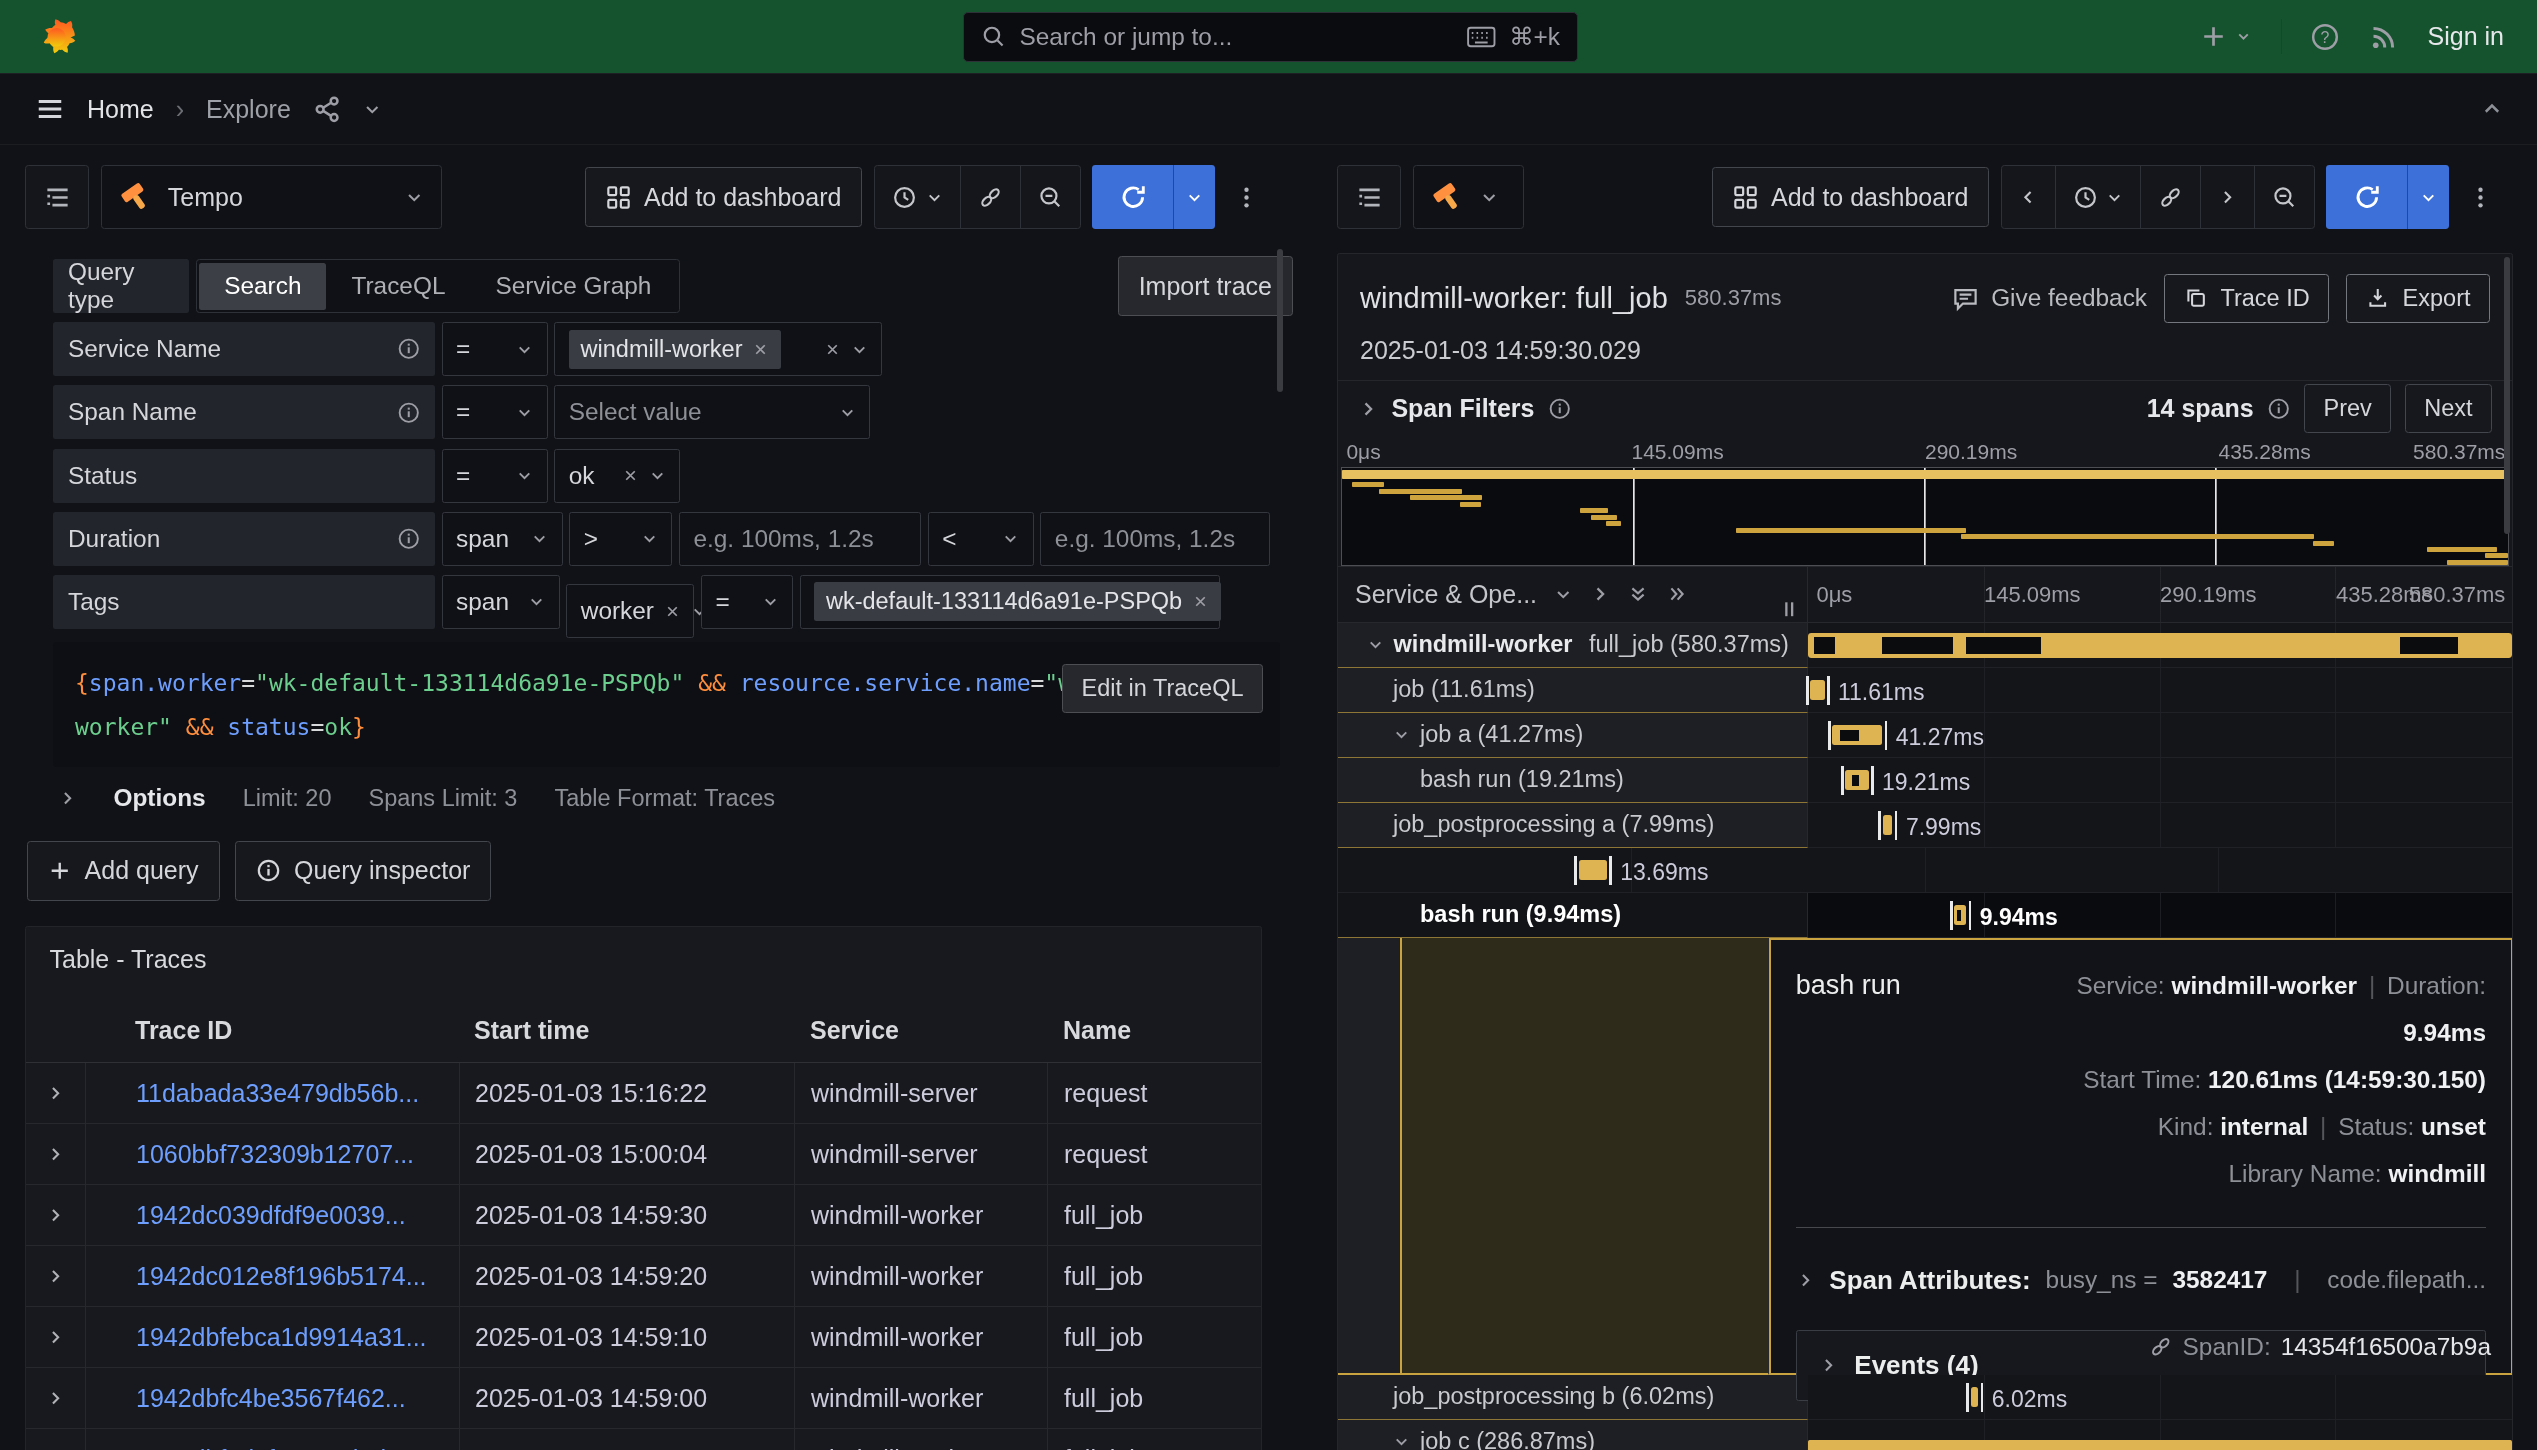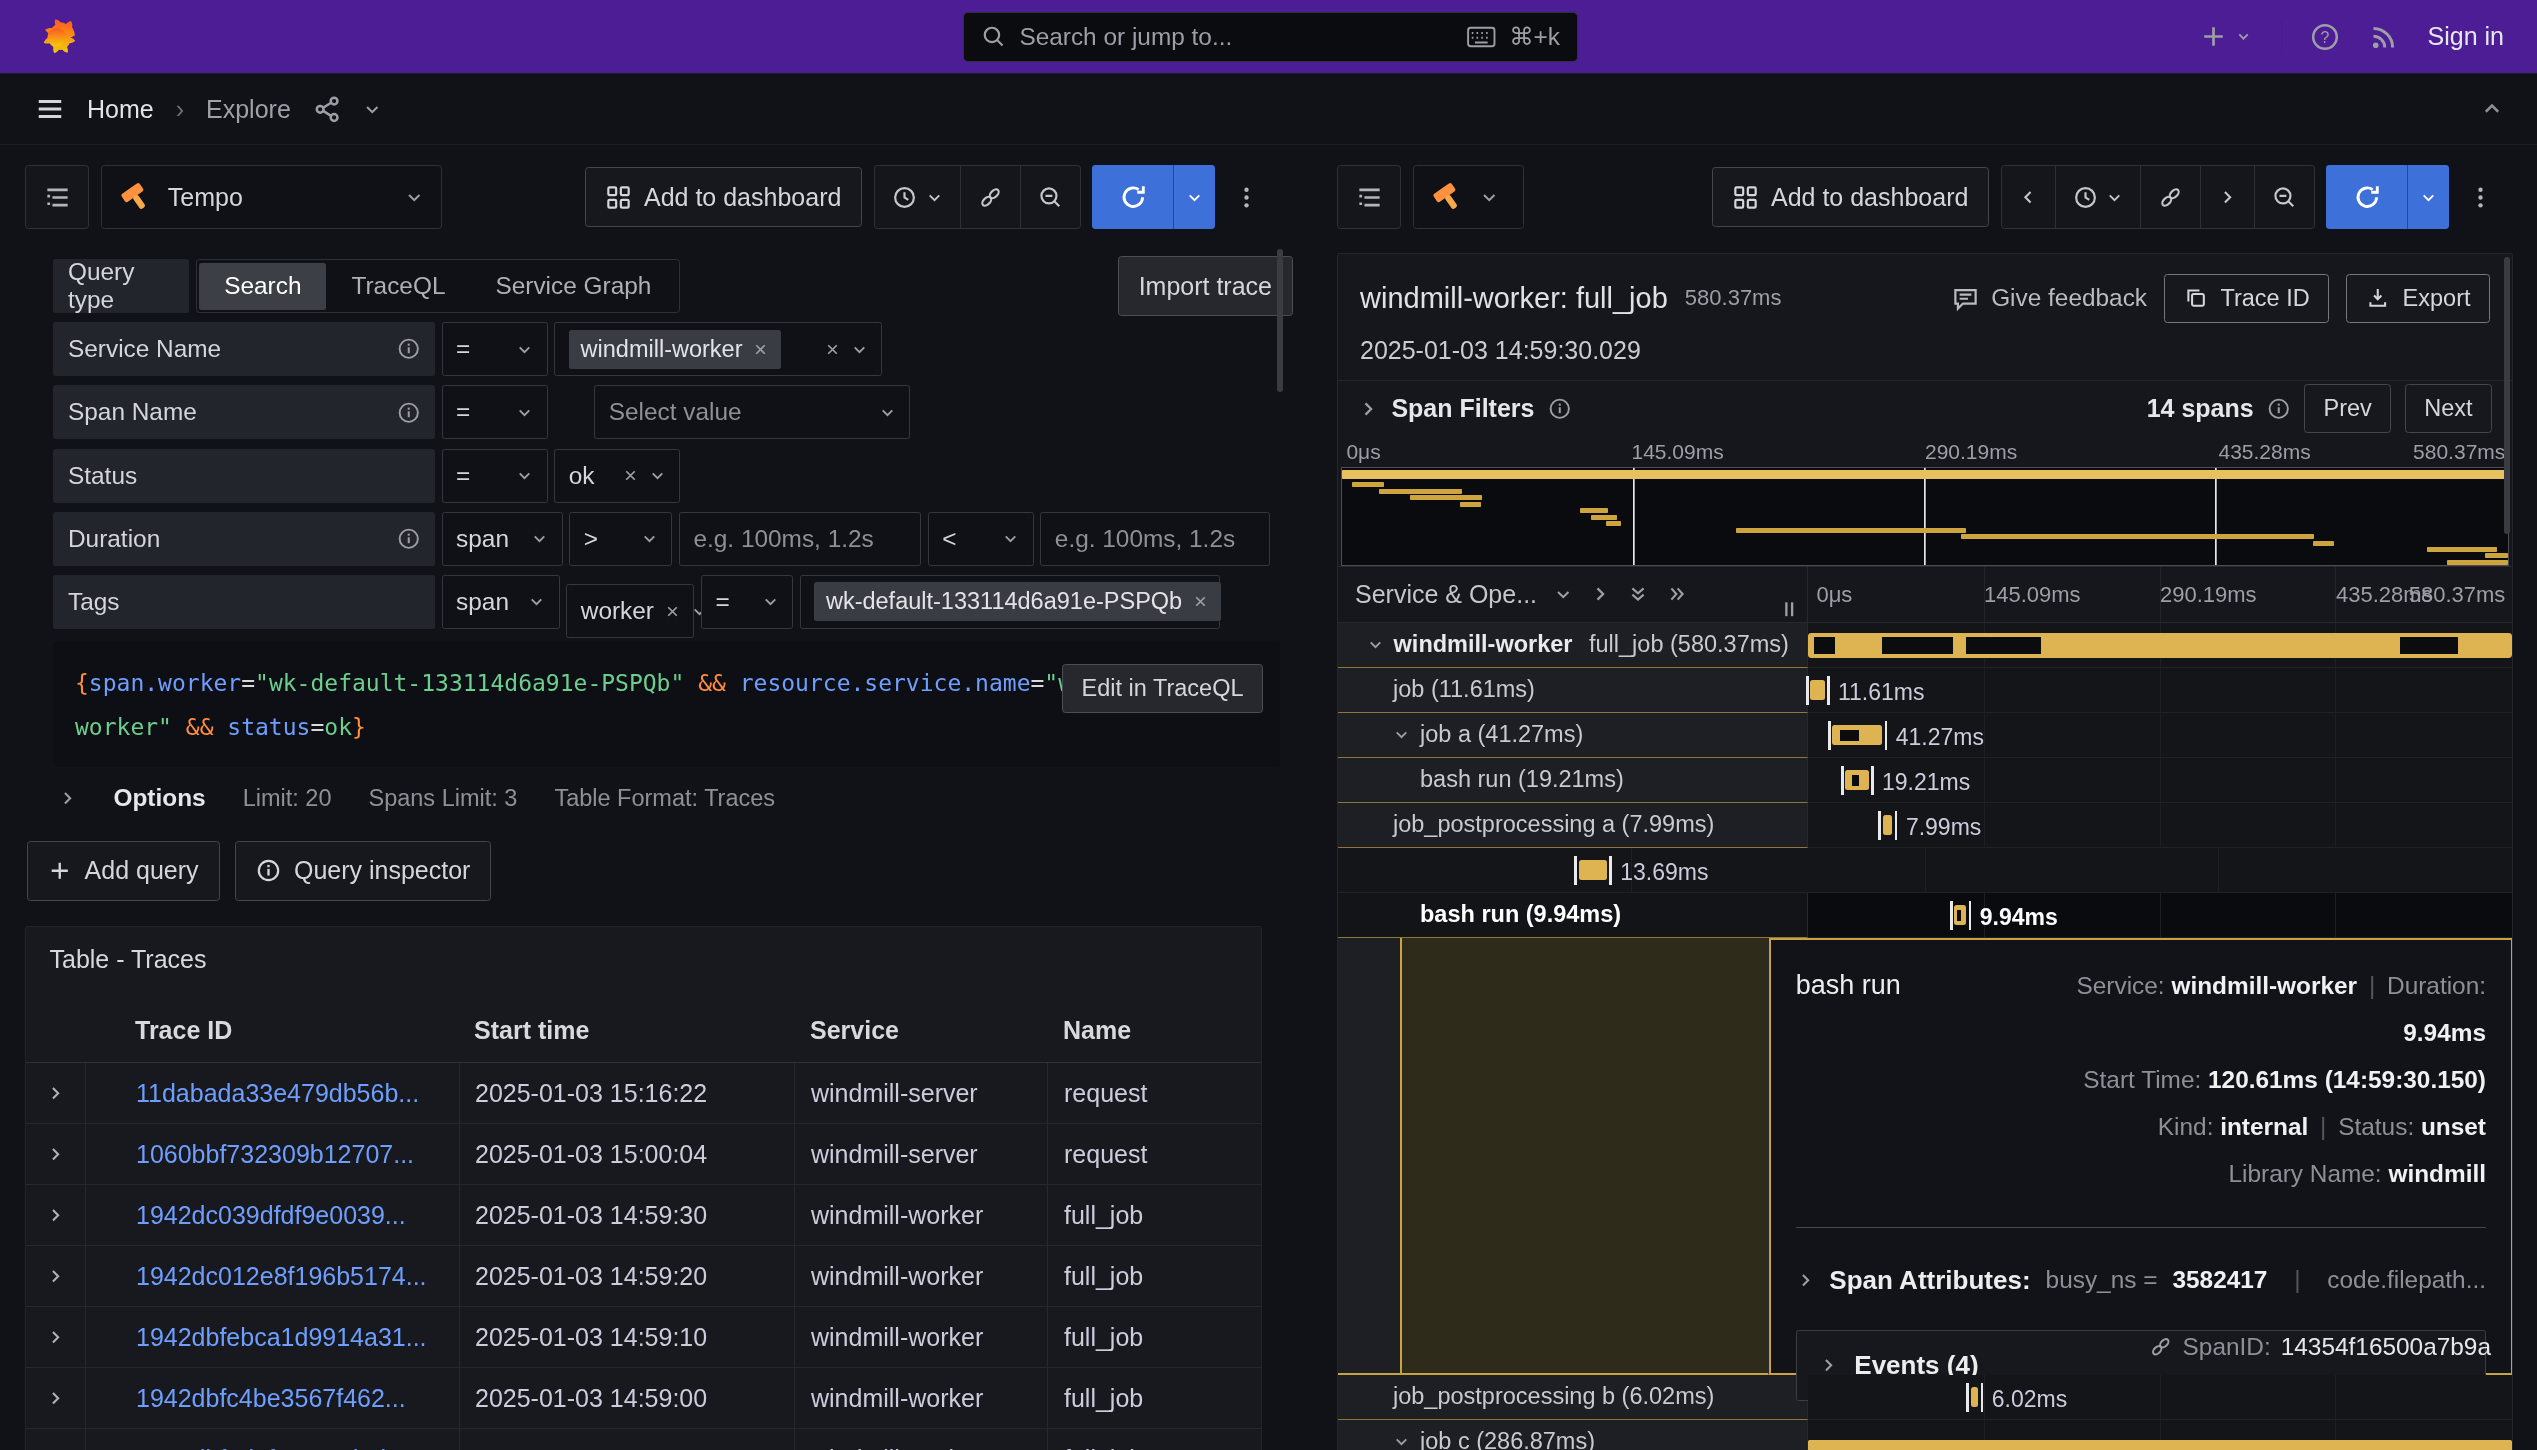--- a/index.html
+++ b/index.html
@@ -1,21 +1,21 @@
 <!DOCTYPE html>
 <html style="font-size:13.4px"><head>
 <meta charset="utf-8">
 <style>
   * { margin:0; padding:0; box-sizing:border-box; }
   html,body { background:#0b0c0e; }
   body { font-family:"Liberation Sans","DejaVu Sans",sans-serif; }
   .app { position:relative; width:2538px; height:1450px; background:#111217; color:#ccccdc; overflow:hidden; font-size:23.5px; }
 
   
-  .topbar { position:relative; height:74px; background:#4c1d95; border-bottom:0.8px solid #1d1f24; display:flex; align-items:center; padding:8px 34px; }
+  .topbar { position:relative; height:74px; background:#14532d; border-bottom:0.8px solid #1d1f24; display:flex; align-items:center; padding:8px 34px; }
   .search { position:absolute; left:963px; top:11.8px; width:615px; height:50px; background:#0b0c10; border:0.8px solid #2f3139; border-radius:5px; display:flex; align-items:center; gap:13.4px; padding:0 17px; color:#9d9ea6; font-size:24.4px; }
   .search .grow { flex:1; }
   .topright { margin-left:auto; display:flex; align-items:center; gap:28.6px; color:#9d9ea6; }
   .vdiv { width:0.8px; height:35px; background:#33353b; }
   .signin { color:#e6e7ea; font-size:25px; font-weight:500; }
 
   
   .crumbbar { height:71px; display:flex; align-items:center; gap:22px; padding:0 35px; border-bottom:0.8px solid #1b1d21; }
   .crumb-home { color:#e2e3e7; font-size:25px; }
   .crumb-sep { color:#6c6e75; font-size:25px; }
@@ -395,21 +395,21 @@
                 </span>
               </div>
               <div class="ibox" style="width: 106px;">
                 <span class="grow">=</span>
                 <span class="ic chevc">
                   <svg viewBox="0 0 16 16" width="17" height="17">
                     <path d="M3.5 6l4.5 4.5L12.5 6" fill="none" stroke="currentColor" stroke-width="1.8"></path>
                   </svg>
                 </span>
               </div>
-              <div class="ibox" style="width: 316px; margin-left: 40px;">
+              <div class="ibox" style="width: 316px;">
                 <span class="ph grow">Select value</span>
                 <span class="ic chevc">
                   <svg viewBox="0 0 16 16" width="17" height="17">
                     <path d="M3.5 6l4.5 4.5L12.5 6" fill="none" stroke="currentColor" stroke-width="1.8"></path>
                   </svg>
                 </span>
               </div>
             </div>
             <div class="qrow">
               <div class="qlabel">

